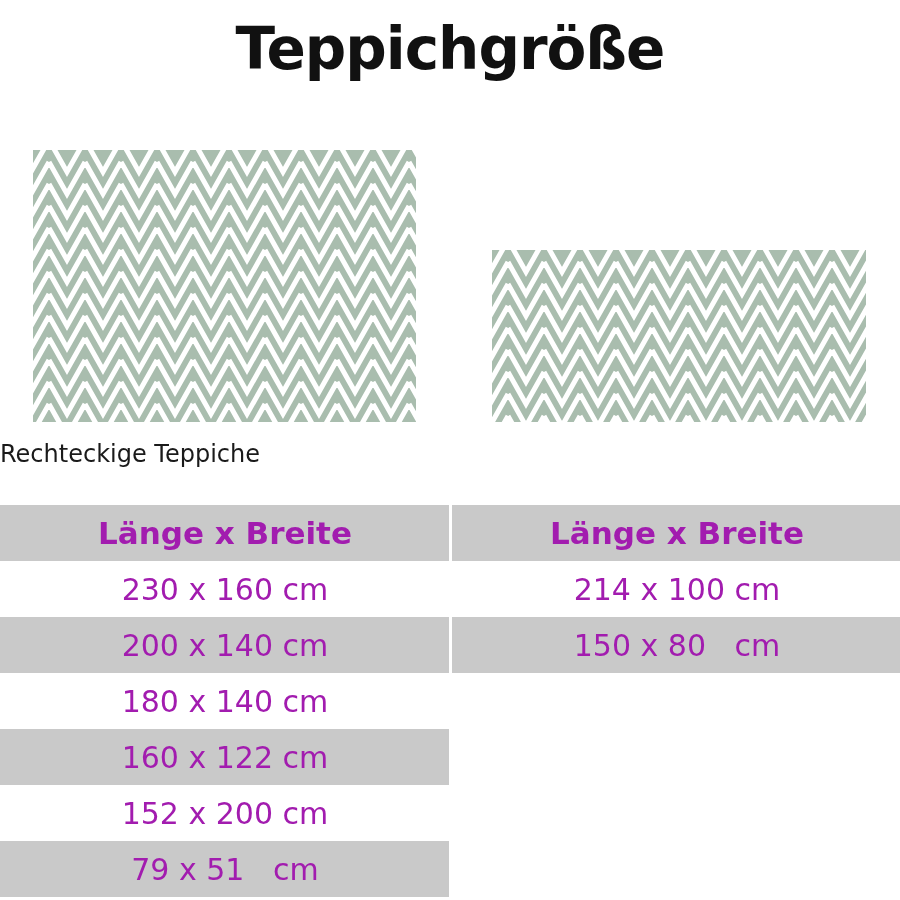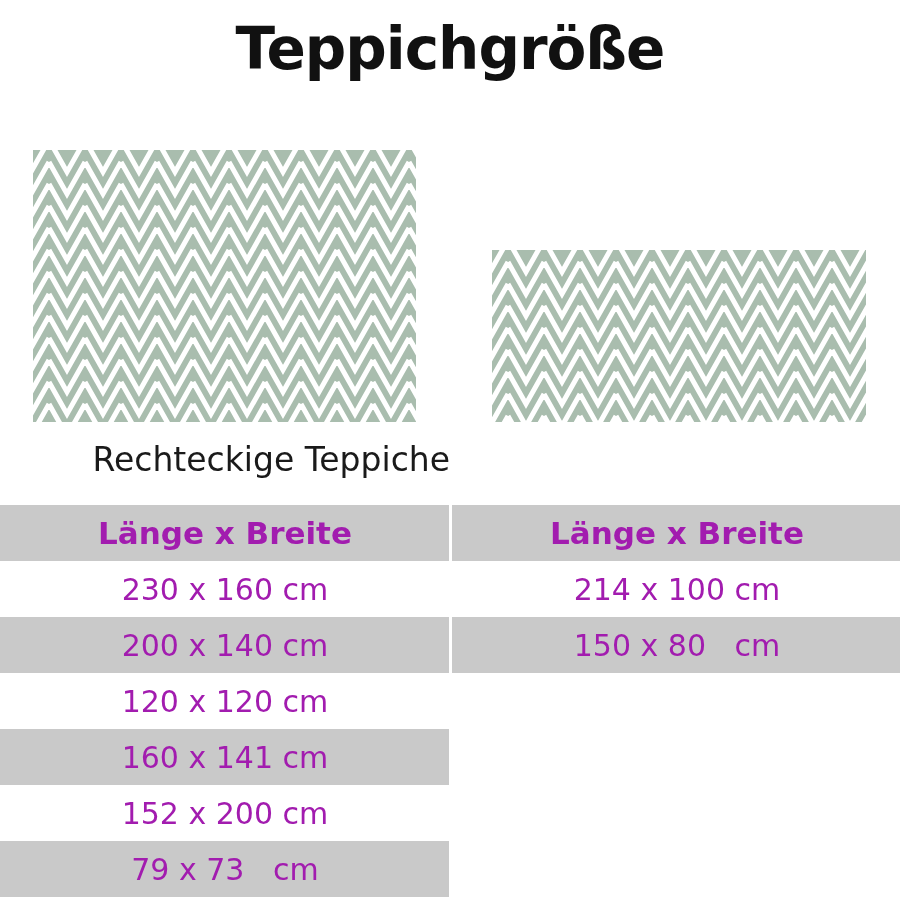--- a/index.html
+++ b/index.html
@@ -53,23 +53,23 @@
   .rug-runner {
     left: 492px;
     top: 250px;
     width: 374px;
     height: 172px;
   }
 
   
   .caption {
     position: absolute;
-    font-size: 33px;
+    font-size: 24px;
     color: #1a1a1a;
-    text-align: right;
+    text-align: left;
     white-space: nowrap;
   }
   .caption-left {
     left: 0;
     top: 440px;
     width: 450px;
   }
   .caption-right {
     left: 450px;
     top: 440px;
@@ -181,33 +181,33 @@
       </tr>
       <tr class="plain">
         <td>230 x 160 cm</td>
         <td>214 x 100 cm</td>
       </tr>
       <tr class="shade">
         <td>200 x 140 cm</td>
         <td>150 x 80   cm</td>
       </tr>
       <tr class="plain">
-        <td>120 x 120 cm</td>
+        <td>180 x 140 cm</td>
         <td class="empty"></td>
       </tr>
       <tr class="shade">
-        <td>160 x 141 cm</td>
+        <td>160 x 122 cm</td>
         <td class="empty"></td>
       </tr>
       <tr class="plain">
         <td>152 x 200 cm</td>
         <td class="empty"></td>
       </tr>
       <tr class="shade">
-        <td>79 x 73   cm</td>
+        <td>79 x 51   cm</td>
         <td class="empty"></td>
       </tr>
     </tbody>
   </table>
 
   <div class="divider-v"></div>
 
 </div>
 
 </body></html>

